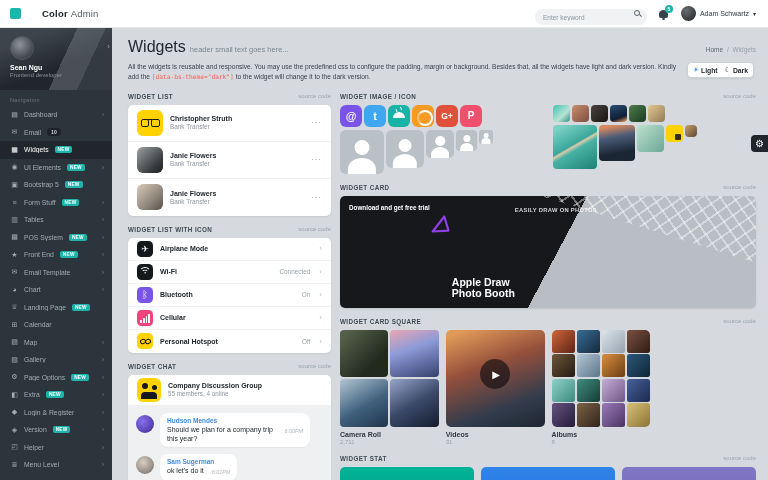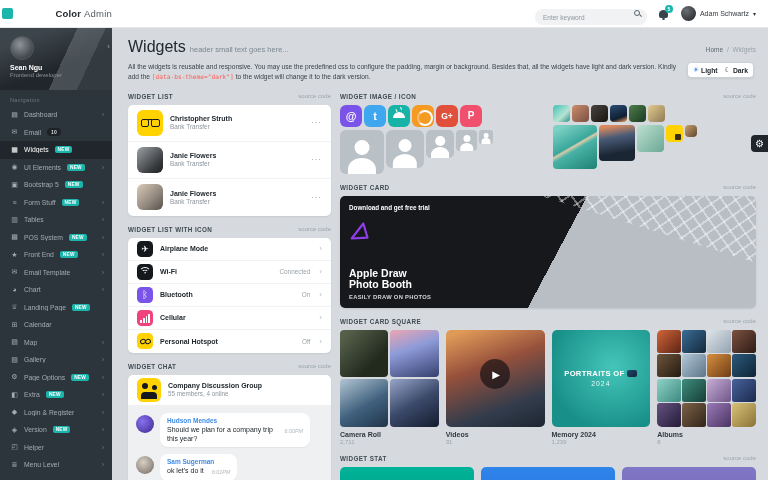--- a/index.html
+++ b/index.html
@@ -2,21 +2,21 @@
 <html><head>
 <meta charset="utf-8">
 <style>
   *{margin:0;padding:0;box-sizing:border-box;}
   html,body{width:768px;height:480px;overflow:hidden;}
   body{font-family:"Liberation Sans","DejaVu Sans",sans-serif;background:#d6dade;color:#2d3438;}
   .app{position:relative;width:768px;height:480px;overflow:hidden;background:#d6dade;}
 
   
   .topbar{position:absolute;top:0;left:0;right:0;height:28px;background:#fff;border-bottom:1px solid #e3e7ea;display:flex;align-items:center;justify-content:space-between;z-index:5;}
-  .brand{display:flex;align-items:center;gap:12px;padding-left:2px;width:112px;justify-content:space-between;}
+  .brand{display:flex;align-items:center;gap:21px;padding-left:10px;width:112px;}
   .logo{width:11px;height:11px;border-radius:2px;background:#1cb5ab;display:inline-block;}
   .brand-text{font-size:9.5px;color:#22282d;letter-spacing:.2px;}
   .brand-text b{font-weight:800;}
   .brand-text .lt{font-weight:300;color:#545c63;}
   .top-right{display:flex;align-items:center;gap:10px;padding-right:12px;}
   .search{position:relative;width:112px;height:16px;}
   .search input{width:100%;height:100%;border:none;background:#f0f2f4;border-radius:8px;padding:0 18px 0 8px;font-size:6.5px;color:#49525a;font-family:inherit;outline:none;}
   .search input::placeholder{color:#8d969e;}
   .search-ic{position:absolute;right:7px;top:4px;width:6px;height:6px;border:1.1px solid #5a646c;border-radius:50%;}
   .search-ic::after{content:"";position:absolute;left:4.5px;top:4.5px;width:3px;height:1.1px;background:#5a646c;transform:rotate(45deg);}
@@ -169,21 +169,21 @@
   .t6{background:linear-gradient(135deg,#e3c98f,#8f7a55);}
   .thumb-row2{display:flex;gap:2px;align-items:flex-start;margin-top:3px;}
   .b1{width:44px;height:44px;background:linear-gradient(150deg,#7cd0c4 10%,#3aa79c 45%,#d9cba8 48%,#49b2a6 55%,#1f8074);}
   .b2{width:36px;height:36px;background:linear-gradient(170deg,#d88a5e 8%,#4a5b77 35%,#1b2634 75%);}
   .b3{width:27px;height:27px;background:linear-gradient(135deg,#bfe0d0,#6aa896);}
   .b4{width:17px;height:17px;background:#ffd200;position:relative;}
   .b4::before{content:"";position:absolute;right:2px;bottom:2px;width:6px;height:6px;border-radius:1px;background:#3a2e14;}
   .b5{width:12px;height:12px;background:linear-gradient(135deg,#c9a06b,#5e4730);}
 
   
-  .promo{position:relative;flex:1;height:112px;border-radius:5px;overflow:hidden;background:linear-gradient(118deg,#17181c 52%,#b9bec4 52%);box-shadow:0 1px 2px rgba(0,0,0,.1);display:flex;flex-direction:column;padding:8px 9px;cursor:pointer;}
+  .promo{position:relative;flex:1;height:112px;border-radius:5px;overflow:hidden;background:linear-gradient(118deg,#17181c 52%,#b9bec4 52%);box-shadow:0 1px 2px rgba(0,0,0,.1);display:flex;flex-direction:row;padding:8px 9px;cursor:pointer;}
   .promo::after{content:"";position:absolute;inset:0;background:repeating-linear-gradient(55deg,rgba(255,255,255,.4) 0 2px,transparent 2px 11px),repeating-linear-gradient(-35deg,rgba(255,255,255,.4) 0 2px,transparent 2px 11px);clip-path:polygon(48% 0,100% 0,100% 60%);}
   .promo>*{position:relative;z-index:1;}
   .promo-eyebrow{font-size:6.3px;font-weight:bold;color:#fff;}
   .promo-tri{margin-top:10px;}
   .promo-title{margin-top:auto;font-size:10.5px;line-height:1.08;font-weight:800;color:#fff;white-space:pre-line;}
   .promo-sub{font-size:5.8px;font-weight:bold;color:rgba(255,255,255,.8);margin-top:3px;letter-spacing:.3px;}
   .heart-card{width:203px;flex:0 0 auto;height:112px;border-radius:5px;background:#fff;box-shadow:0 1px 2px rgba(0,0,0,.07);padding:9px 10px;display:flex;flex-direction:column;}
   .heart-eyebrow{font-size:6.3px;font-weight:bold;color:#22282d;letter-spacing:.2px;}
   .heart-title{font-size:11px;line-height:1.12;font-weight:800;color:#f0437c;margin-top:4px;white-space:pre-line;}
   .heart-ic{margin-top:6px;}
@@ -644,31 +644,20 @@
           <div class="sq">
             <div class="sq-card vid">
               <span class="play-circle">
                   <span class="play-glyph">▶</span>
                 </span>
             </div>
             <div class="sq-caption">Videos</div>
             <div class="sq-count">31</div>
           </div>
           <div class="sq">
-            <div class="sq-card mem">
-              <div class="mem-line1">
-                <span class="mem-title">PORTRAITS OF</span>
-                <span class="mem-chip"></span>
-              </div>
-              <div class="mem-year">2024</div>
-            </div>
-            <div class="sq-caption">Memory 2024</div>
-            <div class="sq-count">1,239</div>
-          </div>
-          <div class="sq">
             <div class="sq-card grid44 alb">
               <div></div>
                 <div></div>
                 <div></div>
                 <div></div>
               <div></div>
                 <div></div>
                 <div></div>
                 <div></div>
               <div></div>

